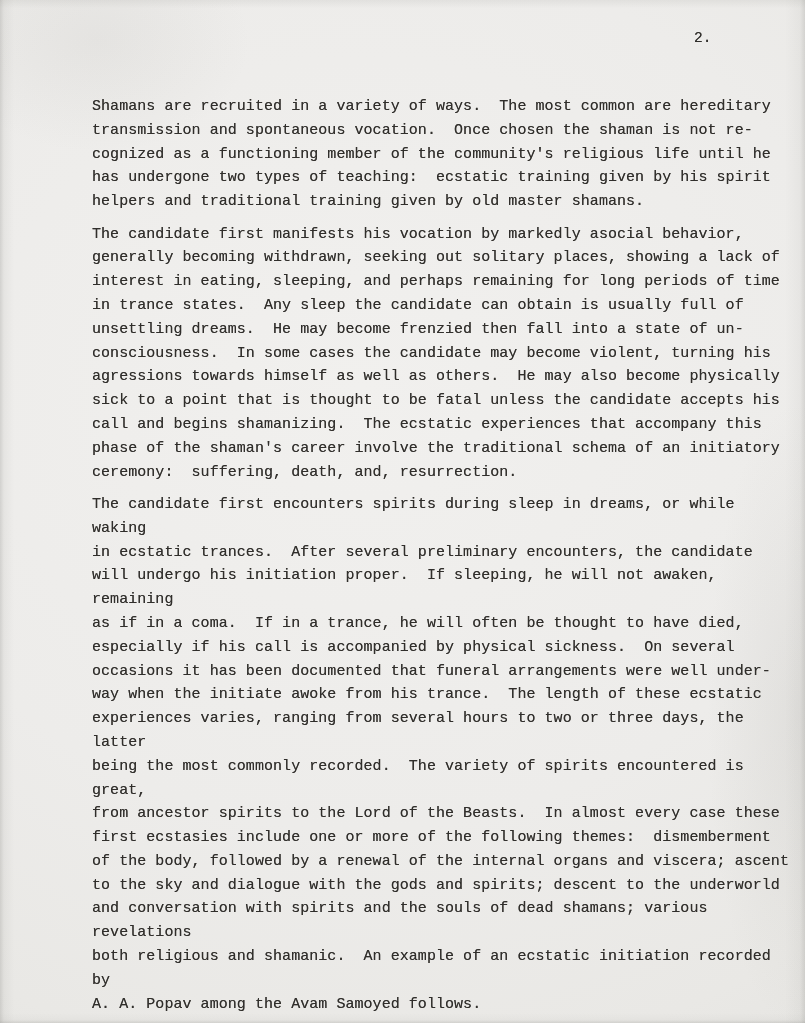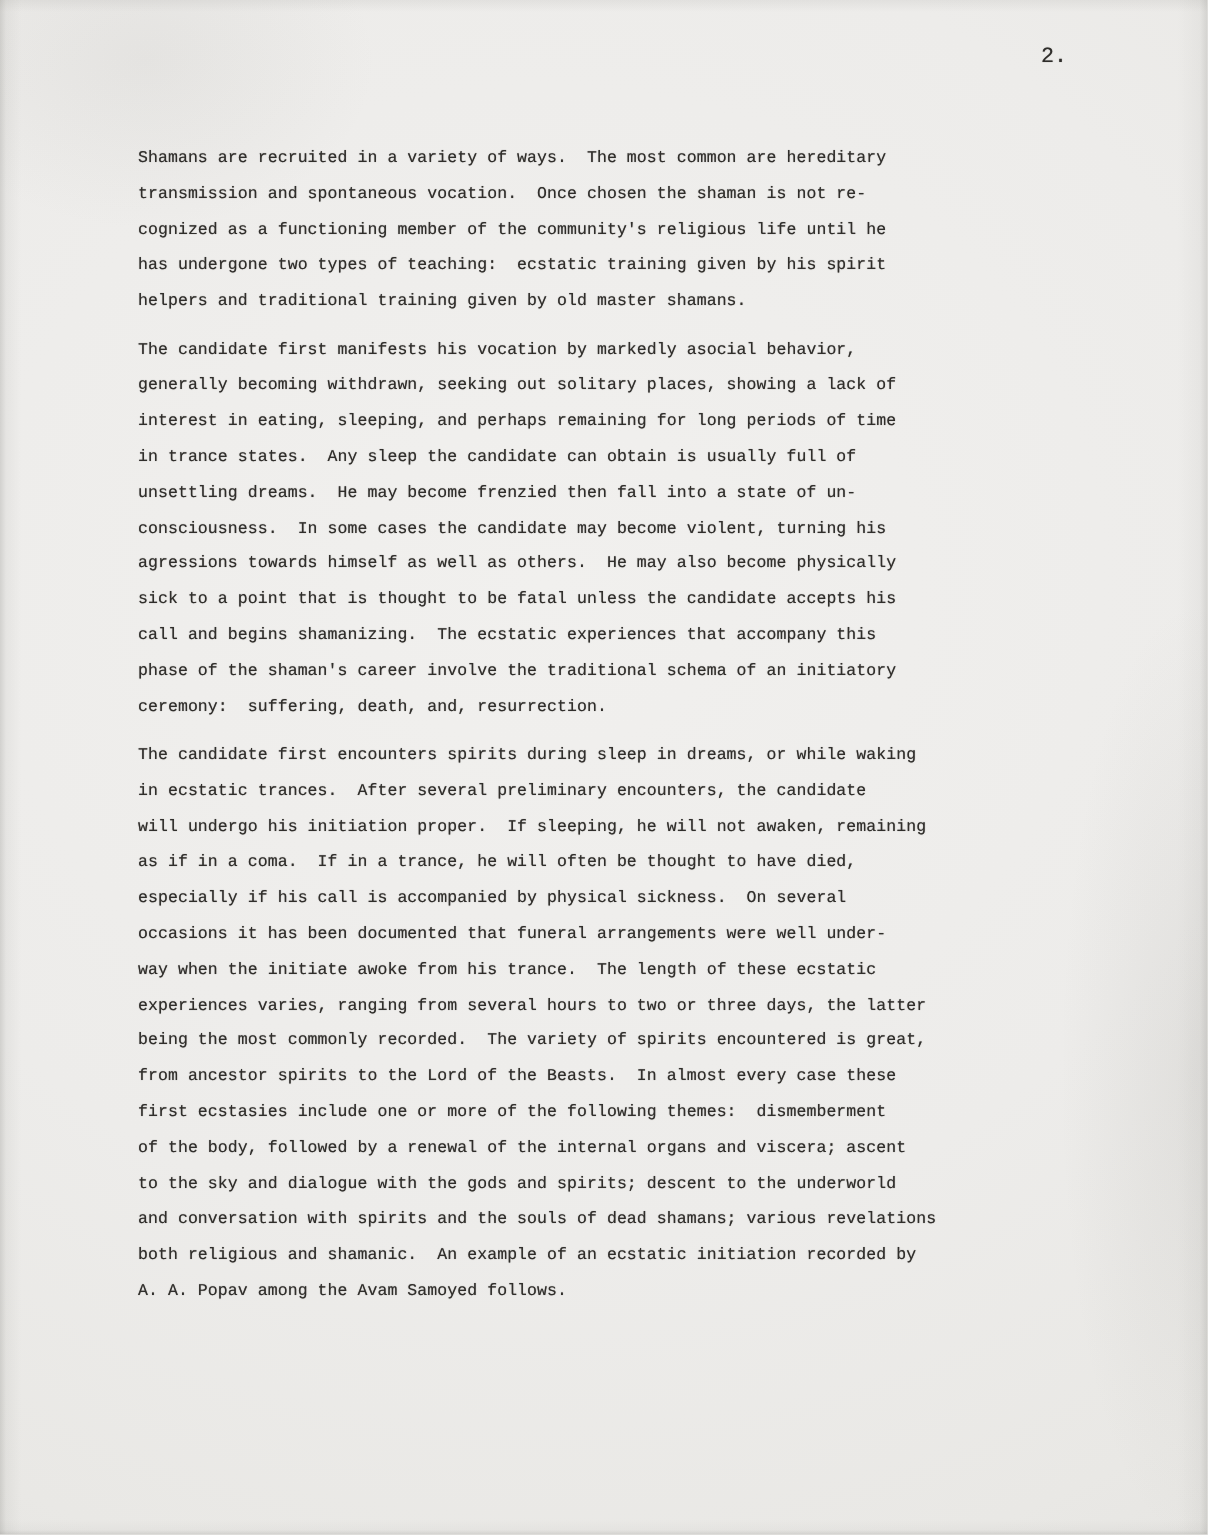--- a/index.html
+++ b/index.html
@@ -40,21 +40,21 @@
     font-size: 14.5px;
     line-height: 23.8px;
     color: #2f2d2a;
     text-shadow: 0 0 0.6px rgba(45,43,40,0.65);
   }
   .body-text {
     position: absolute;
     top: 95px;
     left: 92px;
     width: 700px;
-    font-size: 11px;
+    font-size: 15px;
     line-height: 23.8px;
     color: #302e2b;
     text-shadow: 0 0 0.6px rgba(45,43,40,0.65);
     letter-spacing: 0.05px;
   }
   .body-text p {
     margin: 0 0 8.6px 0;
     white-space: pre-wrap;
   }
   .body-text p:last-child {

